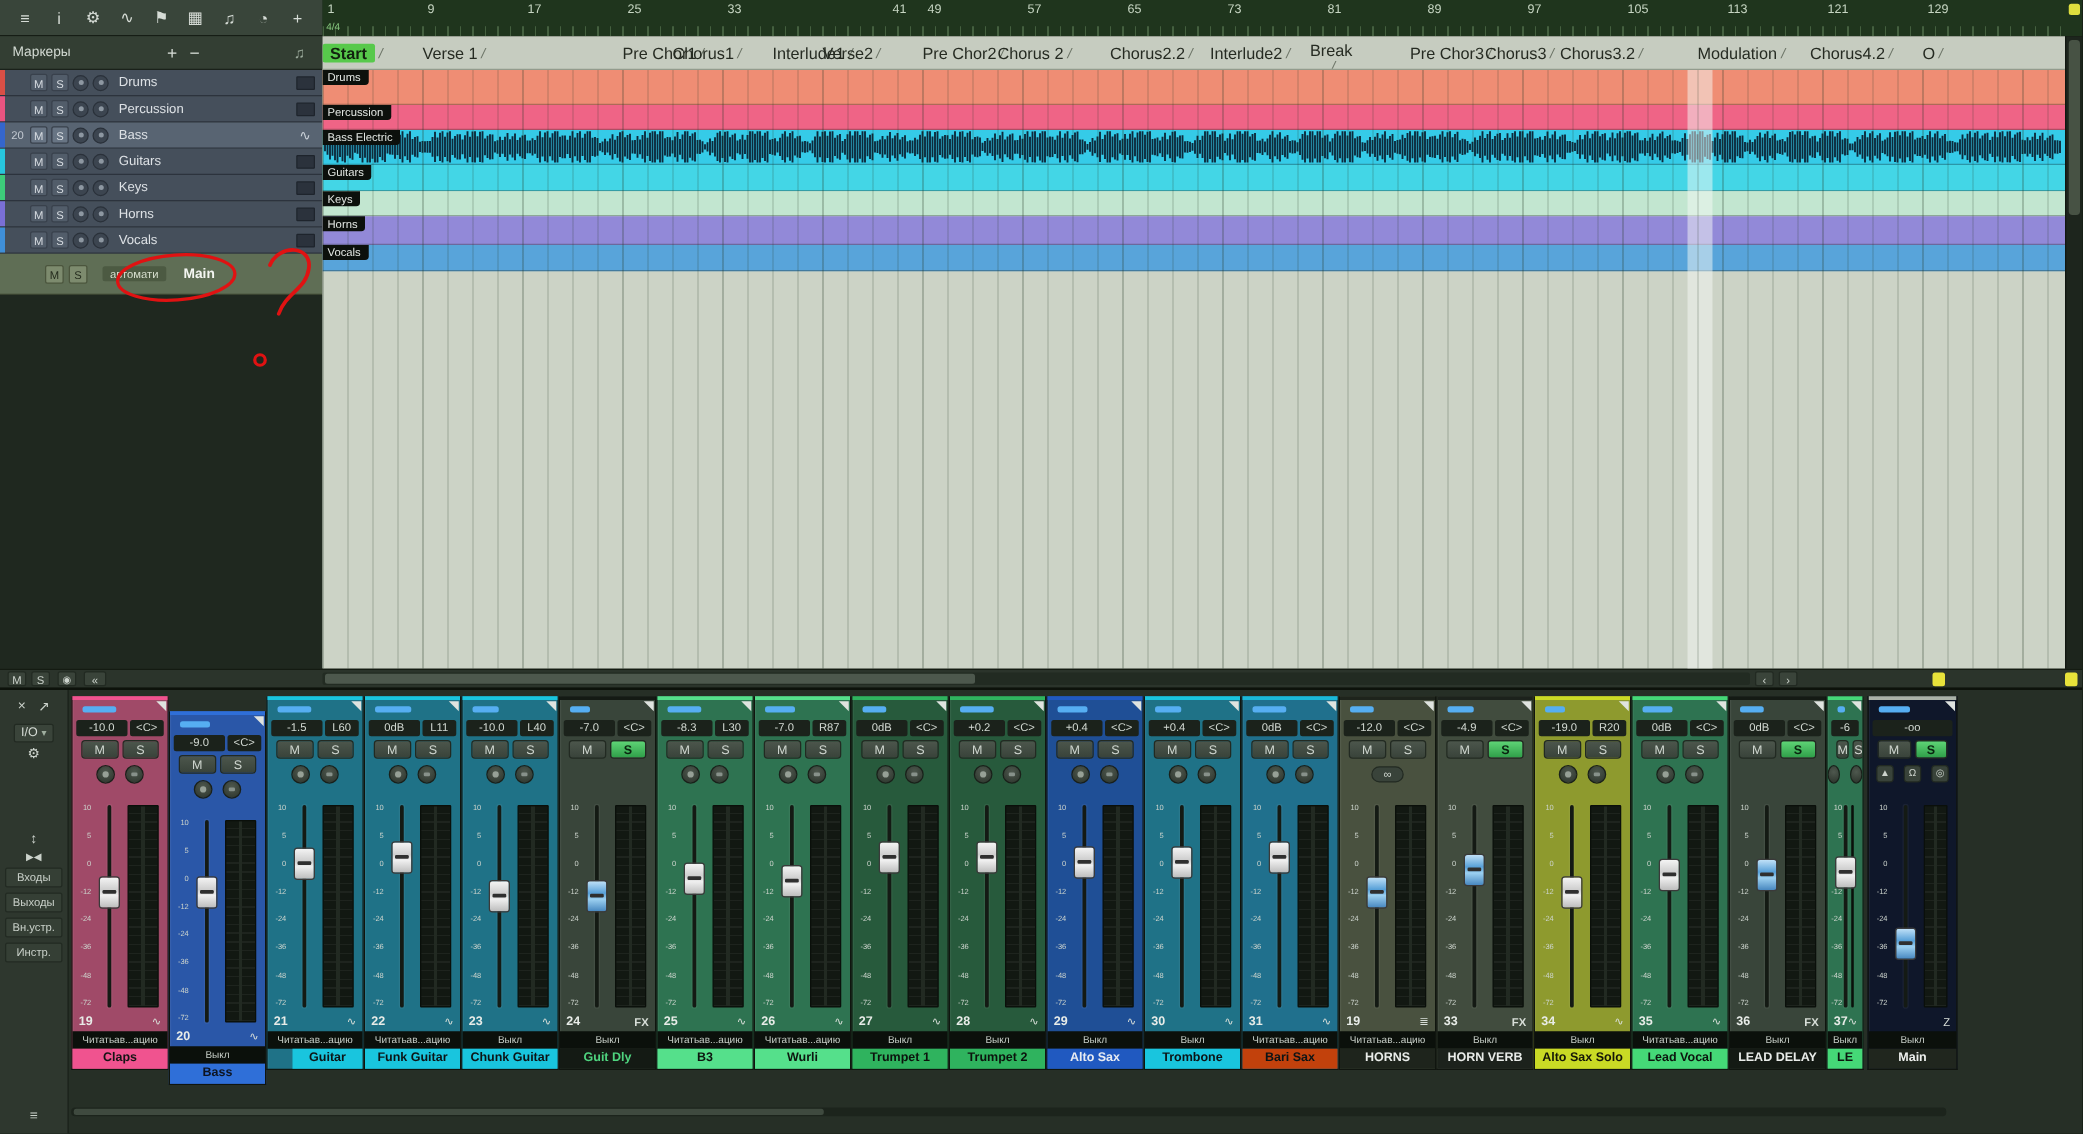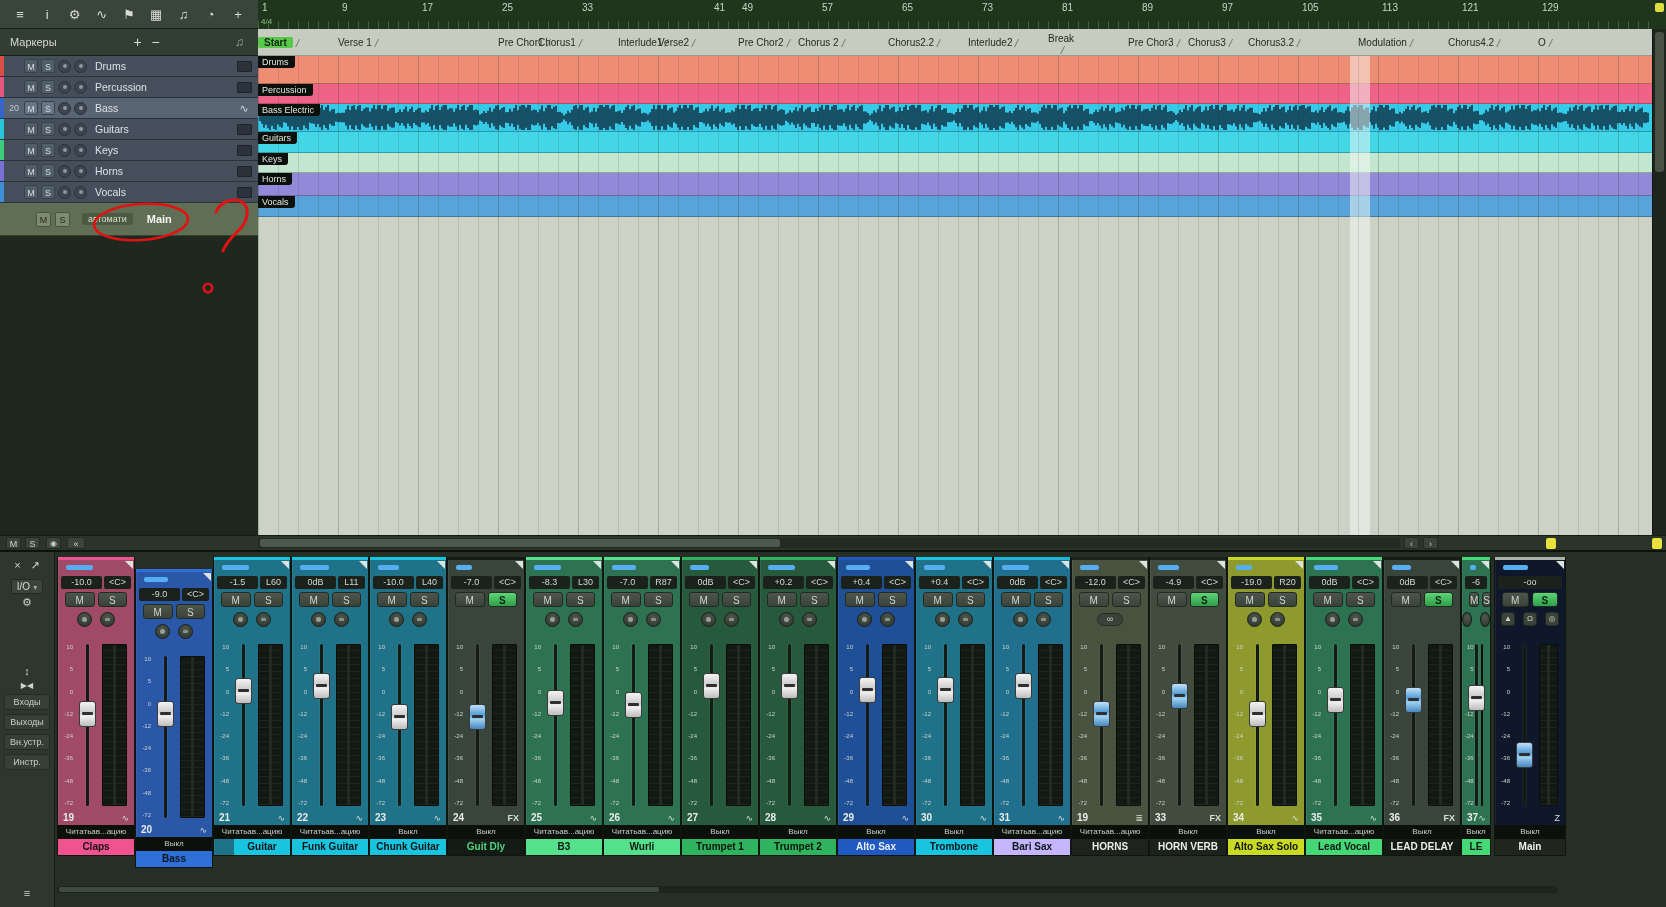--- a/index.html
+++ b/index.html
@@ -27,21 +27,21 @@
          border-bottom:1px solid #1a211a;display:flex;align-items:center;box-sizing:border-box;}
   .mh-title{font-size:11px;color:#d2d9d2;margin-left:10px;}
   .mh-btn{width:18px;text-align:center;font-size:14px;color:#d8ded8;cursor:default;}
   .mh-plus{margin-left:72px;}
   .mh-music{margin-left:auto;margin-right:14px;color:#9cab9c;font-size:12px;}
 
   
   #marker-lane{position:absolute;left:258px;top:29px;width:1394px;height:27px;background:#c6ccc0;
          border-bottom:1px solid #939b8d;overflow:hidden;box-sizing:border-box;}
   .marker{position:absolute;top:4px;height:19px;display:flex;align-items:center;white-space:nowrap;}
-  .mk-label{font-size:10px;color:#262b22;}
+  .mk-label{font-size:13px;color:#262b22;}
   .marker.start .mk-label{background:#57c94b;padding:0 6px;border-radius:2px;color:#12210f;font-weight:bold;}
   .mk-flag{font-size:11px;color:#6b7365;margin-left:3px;transform:skewX(-12deg);}
 
   
   #track-panel{position:absolute;left:0;top:56px;width:258px;height:479px;background:#1f281f;
          display:flex;flex-direction:column;overflow:hidden;}
   .trow{height:21px;flex:none;display:flex;align-items:center;background:#454f5b;
         border-bottom:1px solid #2c333d;padding-right:4px;box-sizing:border-box;}
   .trow.sel{background:#586472;}
   .tstrip{width:4px;align-self:stretch;flex:none;}
@@ -979,21 +979,21 @@
             <div class="ftrack">
               <div class="handle" style="top: calc(21% - 3.1px);"></div>
             </div>
             <div class="meter"></div>
           </div>
           <div class="numrow">
             <span class="cnum">31</span>
             <span class="cicon ic-auto">∿</span>
           </div>
           <div class="autobar">Читатьав...ацию</div>
-          <div class="namebar" style="background: #c4b5fd; color: rgb(12, 20, 22);">Bari Sax</div>
+          <div class="namebar" style="background: #c2410c; color: rgb(12, 20, 22);">Bari Sax</div>
         </div>
         <div class="strip" style="background: rgb(73, 81, 63);">
           <div class="cap" style="background: rgb(30, 36, 28);"></div>
           <div class="shdr">
             <div class="mbar" style="width: 24.5%;"></div>
             <div class="corner"></div>
           </div>
           <div class="vals">
             <div class="val gain">-12.0</div>
             <div class="val pan">&lt;C&gt;</div>

